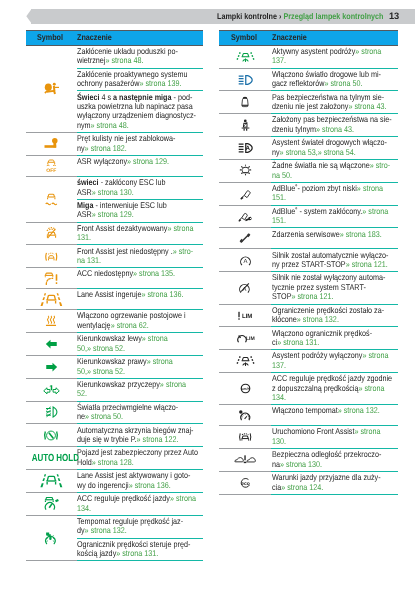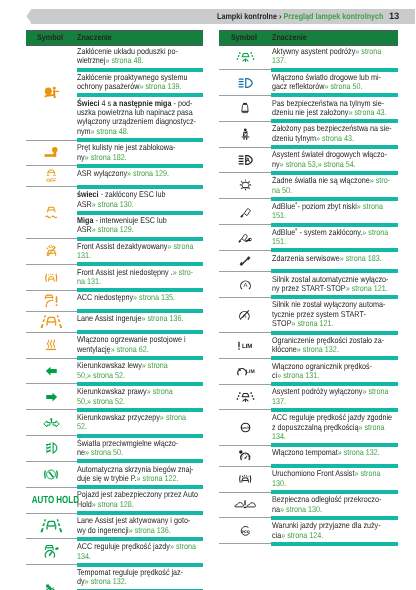--- a/index.html
+++ b/index.html
@@ -17,30 +17,30 @@
   .hdr .sub{color:#43A047;}
   .hdr .pg{position:absolute;right:15.4px;top:0;height:14px;line-height:15.2px;
            font-size:9.3px;font-weight:bold;transform:translateZ(0);}
 
   
   .col{position:absolute;top:29.8px;}
   .col.left{left:26px;width:177px;}
   .col.right{left:219px;width:179px;}
   table.t{border-collapse:collapse;width:100%;table-layout:fixed;}
   table.t td{vertical-align:top;}
-  table.t .thead td{padding:0;background:#15803d;border-top:1.2px solid #55595d;border-bottom:1.2px solid #55595d;
+  table.t .thead td{padding:0;background:#0ea5e9;border-top:1.2px solid #55595d;border-bottom:1.2px solid #55595d;
             height:15px;box-sizing:border-box;vertical-align:middle;line-height:0;}
   .thead td span{display:inline-block;font-size:8.4px;font-weight:bold;line-height:9.5px;
             transform:scaleX(0.86) translateZ(0);transform-origin:0 50%;vertical-align:middle;}
   table.t .thead td.c1{width:50.5px;padding-left:11px;}
   table.t .thead td.c2{padding-left:0.5px;text-decoration:underline;}
   .col.right table.t .thead td.c1{width:52px;padding-left:11.5px;}
   table.t td.sym{padding:0;height:20px;width:50.5px;border-bottom:1px solid #9c9fa2;vertical-align:middle;text-align:center;}
   .col.right table.t td.sym{width:52px;}
-  table.t td.mean{border-bottom:4px solid #14b8a6;padding:1.2px 0 1.8px 0.5px;}
+  table.t td.mean{border-bottom:1px solid #14b8a6;padding:1.2px 0 1.8px 0.5px;}
   .lines{display:block;width:146px;transform:scaleX(0.86) translateZ(0);transform-origin:0 0;}
   .col.right .lines{width:147px;}
   .ln{display:block;font-size:8.4px;line-height:9.42px;white-space:nowrap;}
   .g{color:#43A047;}
   .b{font-weight:bold;}
   .sym svg{display:block;margin:0 auto;}
   table.t td.sym{font-size:0;line-height:0;}
   .ic{display:block;line-height:0;font-size:0;}
   .autohold{display:block;color:#00A04B;font-weight:bold;font-size:10.3px;
             line-height:13px;white-space:nowrap;transform:scaleX(0.775) translateZ(0);

